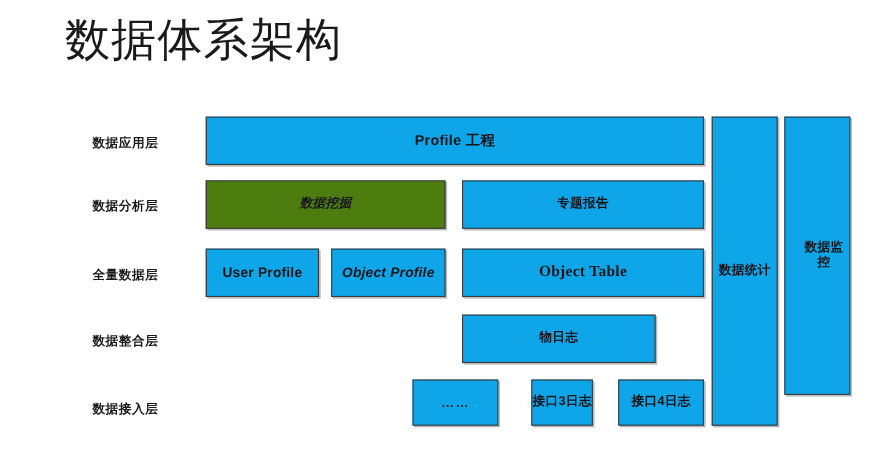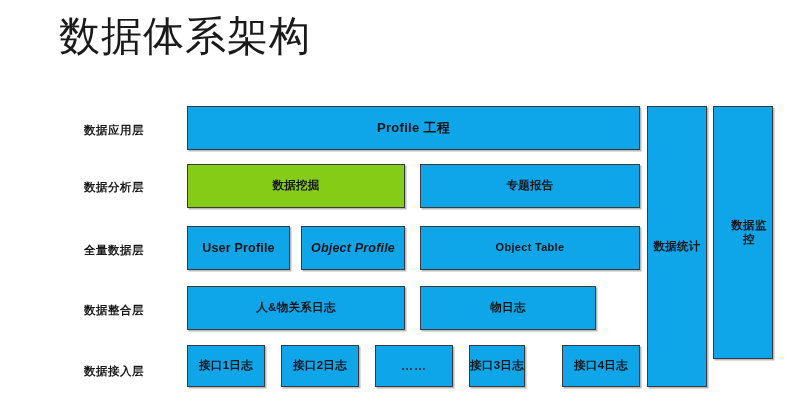--- a/index.html
+++ b/index.html
@@ -61,28 +61,30 @@
     align-items: center;
     justify-content: center;
     text-align: center;
     font-size: 11.5px;
     font-weight: 700;
     color: #16161a;
     letter-spacing: 0.3px;
     line-height: 1.2;
   }
   .box.highlight {
-    background: #84cc16;
+    background: #4d7c0f;
+    font-style: italic;
   }
   .box.en {
     font-size: 12.5px;
     letter-spacing: 0.2px;
   }
   .box.wide-en {
-    font-size: 11px;
+    font-size: 14px;
+    font-family: Liberation Serif, serif;
   }
   .box.dots {
     font-size: 12px;
     letter-spacing: 1px;
     color: #333;
   }
   .box.profile {
     font-size: 13px;
   }
   .box.vertical {
@@ -105,25 +107,22 @@
 
   <div class="box profile" style="left:140px; top:106px; width:453px; height:44px;">Profile 工程</div>
 
   <div class="box highlight" style="left:140px; top:164px; width:218px; height:44px;">数据挖掘</div>
   <div class="box" style="left:373px; top:164px; width:220px; height:44px;">专题报告</div>
 
   <div class="box en" style="left:140px; top:226px; width:103px; height:44px;">User Profile</div>
   <div class="box en" style="left:254px; top:226px; width:104px; height:44px;font-style:italic;">Object Profile</div>
   <div class="box wide-en" style="left:373px; top:226px; width:220px; height:44px;">Object Table</div>
 
-  <div class="box" style="left:140px; top:286px; width:218px; height:44px;">人&amp;物关系日志</div>
   <div class="box" style="left:373px; top:286px; width:176px; height:44px;">物日志</div>
 
-  <div class="box" style="left:140px; top:345px; width:78px; height:42px;">接口1日志</div>
-  <div class="box" style="left:234px; top:345px; width:78px; height:42px;">接口2日志</div>
   <div class="box dots" style="left:328px; top:345px; width:78px; height:42px;">……</div>
-  <div class="box" style="left:422px; top:345px; width:56px; height:42px;">接口3日志</div>
+  <div class="box" style="left:436px; top:345px; width:56px; height:42px;">接口3日志</div>
   <div class="box" style="left:515px; top:345px; width:78px; height:42px;">接口4日志</div>
 
   <div class="box vertical" style="left:600px; top:106px; width:60px; height:281px;">数据统计</div>
   <div class="box vertical" style="left:666px; top:106px; width:60px; height:253px;padding-left:12px;">数据监控</div>
 
 </div>
 
 </body></html>

